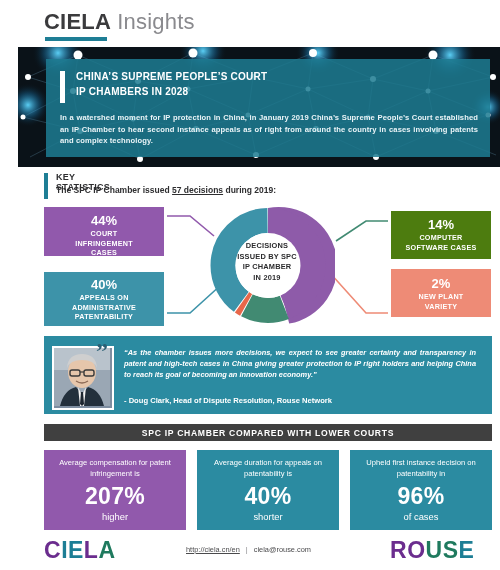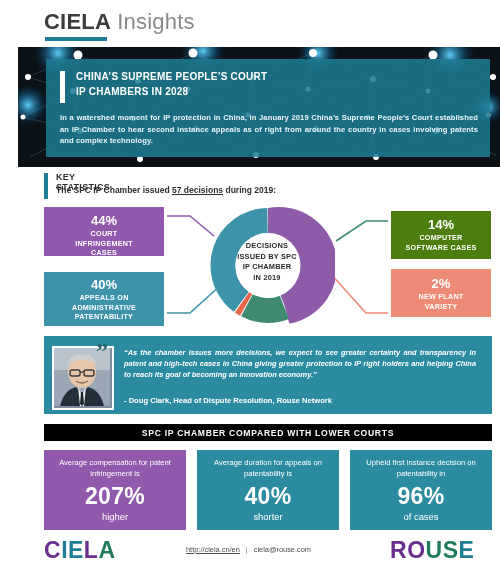--- a/index.html
+++ b/index.html
@@ -62,21 +62,21 @@
   .quote{position:absolute;left:26px;top:336px;width:448px;height:78px;background:#2b8ba1;}
   .qphoto{position:absolute;left:8px;top:10px;width:58px;height:60px;border:2px solid #fff;
           overflow:hidden;background:#7d8da0;}
   .qmark{position:absolute;left:52px;top:3px;color:#2a5f74;font-size:24px;font-weight:bold;
          font-family:"Liberation Serif",serif;line-height:24px;}
   .qtext{position:absolute;left:80px;top:11px;width:352px;color:#ffffff;font-size:7.4px;
          line-height:11.2px;font-style:italic;font-weight:bold;text-align:justify;}
   .qattr{position:absolute;left:80px;top:60px;width:360px;color:#ffffff;font-size:7.6px;font-weight:bold;}
 
   
-  .cmp-head{position:absolute;left:26px;top:424px;width:448px;height:17px;background:#000000;
+  .cmp-head{position:absolute;left:26px;top:424px;width:448px;height:17px;background:#404040;
             color:#ffffff;font-size:8.6px;font-weight:bold;letter-spacing:.7px;
             display:flex;align-items:center;justify-content:center;}
   .cmp-row{position:absolute;left:26px;top:450px;width:448px;height:80px;}
   .cmp-card{position:absolute;top:0;width:142px;height:80px;color:#fff;text-align:center;
             box-sizing:border-box;padding-top:8px;}
   .cmp-card .lead{font-size:7.6px;line-height:10.6px;display:block;padding:0 6px;}
   .cmp-card .big{font-size:23px;font-weight:bold;line-height:28px;display:block;margin-top:3px;letter-spacing:.3px;}
   .cmp-card .foot{font-size:9.4px;line-height:12px;display:block;margin-top:1px;}
   #cmp-0{left:0;background:#9159ac;}
   #cmp-1{left:153px;background:#2b8ba1;}

